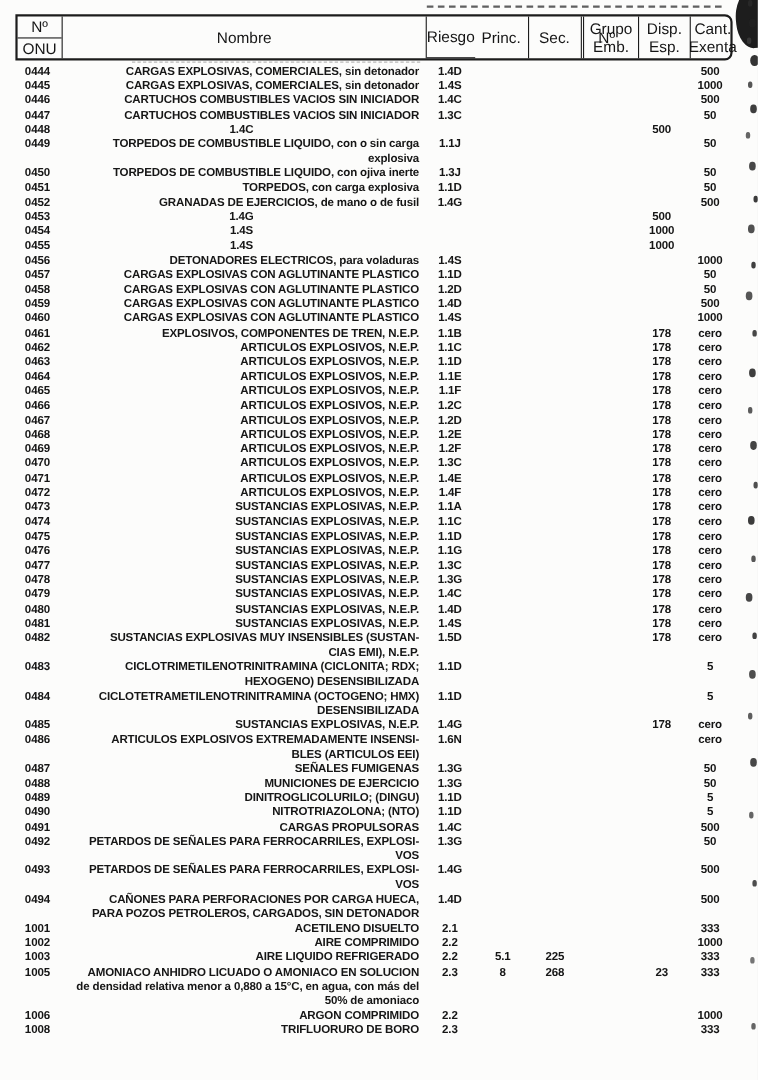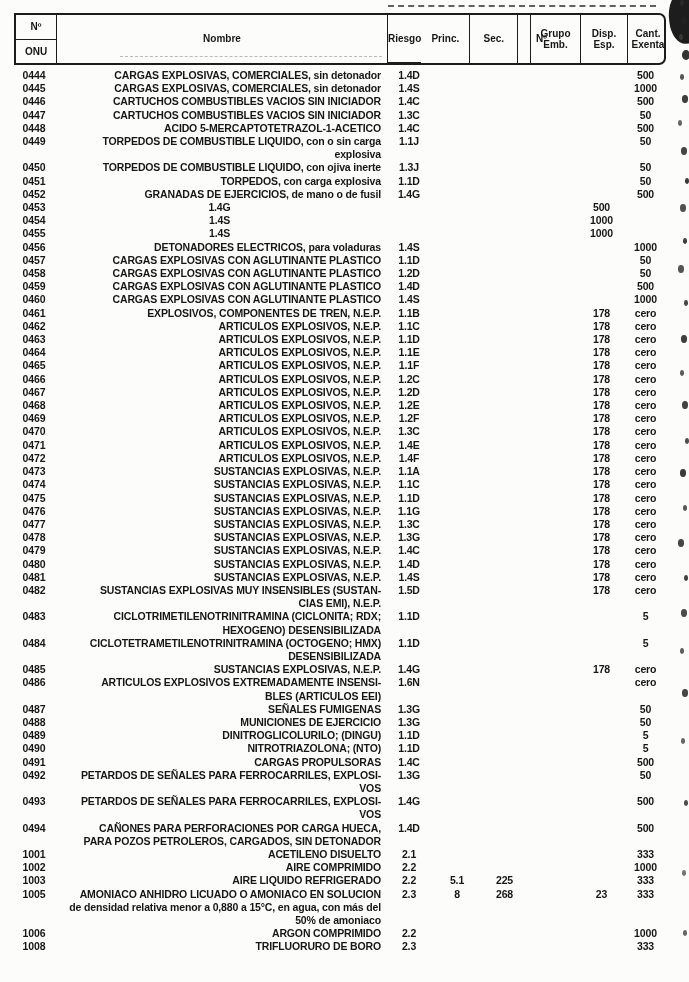--- a/index.html
+++ b/index.html
@@ -7,22 +7,22 @@
     position:relative;width:689px;height:982px;background:#fcfcfb;
     overflow:hidden;font-family:"Liberation Sans","DejaVu Sans",sans-serif;
     color:#161616;margin:0 auto;
   }
   
   .doc-table{position:absolute;left:14px;top:13px;width:652px;}
   .thead{
     display:grid;
     grid-template-columns:40px 331px 143px 50px 47px 41px;
     border:2.4px solid #1c1c1c;border-radius:0 7px 7px 0;
-    height:52px;box-sizing:border-box;
-    font-size:10px;font-weight:bold;line-height:1.15;
+    height:42px;box-sizing:border-box;
+    font-size:14px;font-weight:normal;line-height:1.15;
   }
   .h-cell{display:flex;flex-direction:column;align-items:center;justify-content:center;
     text-align:center;border-left:1.8px solid #1c1c1c;white-space:pre-line;}
   .h-cell:first-child{border-left:none;}
   .h-onu{justify-content:stretch;padding:0;}
   .h-onu .h-onu-line{flex:1;display:flex;align-items:center;justify-content:center;width:100%;}
   .h-onu .h-onu-line:first-child{border-bottom:1.6px solid #1c1c1c;}
   .h-riesgo{display:flex;flex-direction:row;border-left:1.8px solid #1c1c1c;text-align:right;}
   .h-riesgo-top{flex:1;display:flex;align-items:center;justify-content:center;border-bottom:1.6px solid #1c1c1c;}
   .h-riesgo-sub{flex:1.1;display:grid;grid-template-columns:48px 48px 47px;}
@@ -129,21 +129,20 @@
           <div class="cell c-nombre">CARTUCHOS COMBUSTIBLES VACIOS SIN INICIADOR</div>
           <div class="cell c-princ">1.3C</div>
           <div class="cell c-sec"></div>
           <div class="cell c-no"></div>
           <div class="cell c-grupo"></div>
           <div class="cell c-disp"></div>
           <div class="cell c-cant">50</div>
         </div>
         <div class="row">
           <div class="cell c-onu">0448</div>
-          <div class="cell c-nombre">ACIDO 5-MERCAPTOTETRAZOL-1-ACETICO</div>
           <div class="cell c-princ">1.4C</div>
           <div class="cell c-sec"></div>
           <div class="cell c-no"></div>
           <div class="cell c-grupo"></div>
           <div class="cell c-disp"></div>
           <div class="cell c-cant">500</div>
         </div>
         <div class="row">
           <div class="cell c-onu">0449</div>
           <div class="cell c-nombre">TORPEDOS DE COMBUSTIBLE LIQUIDO, con o sin carga

